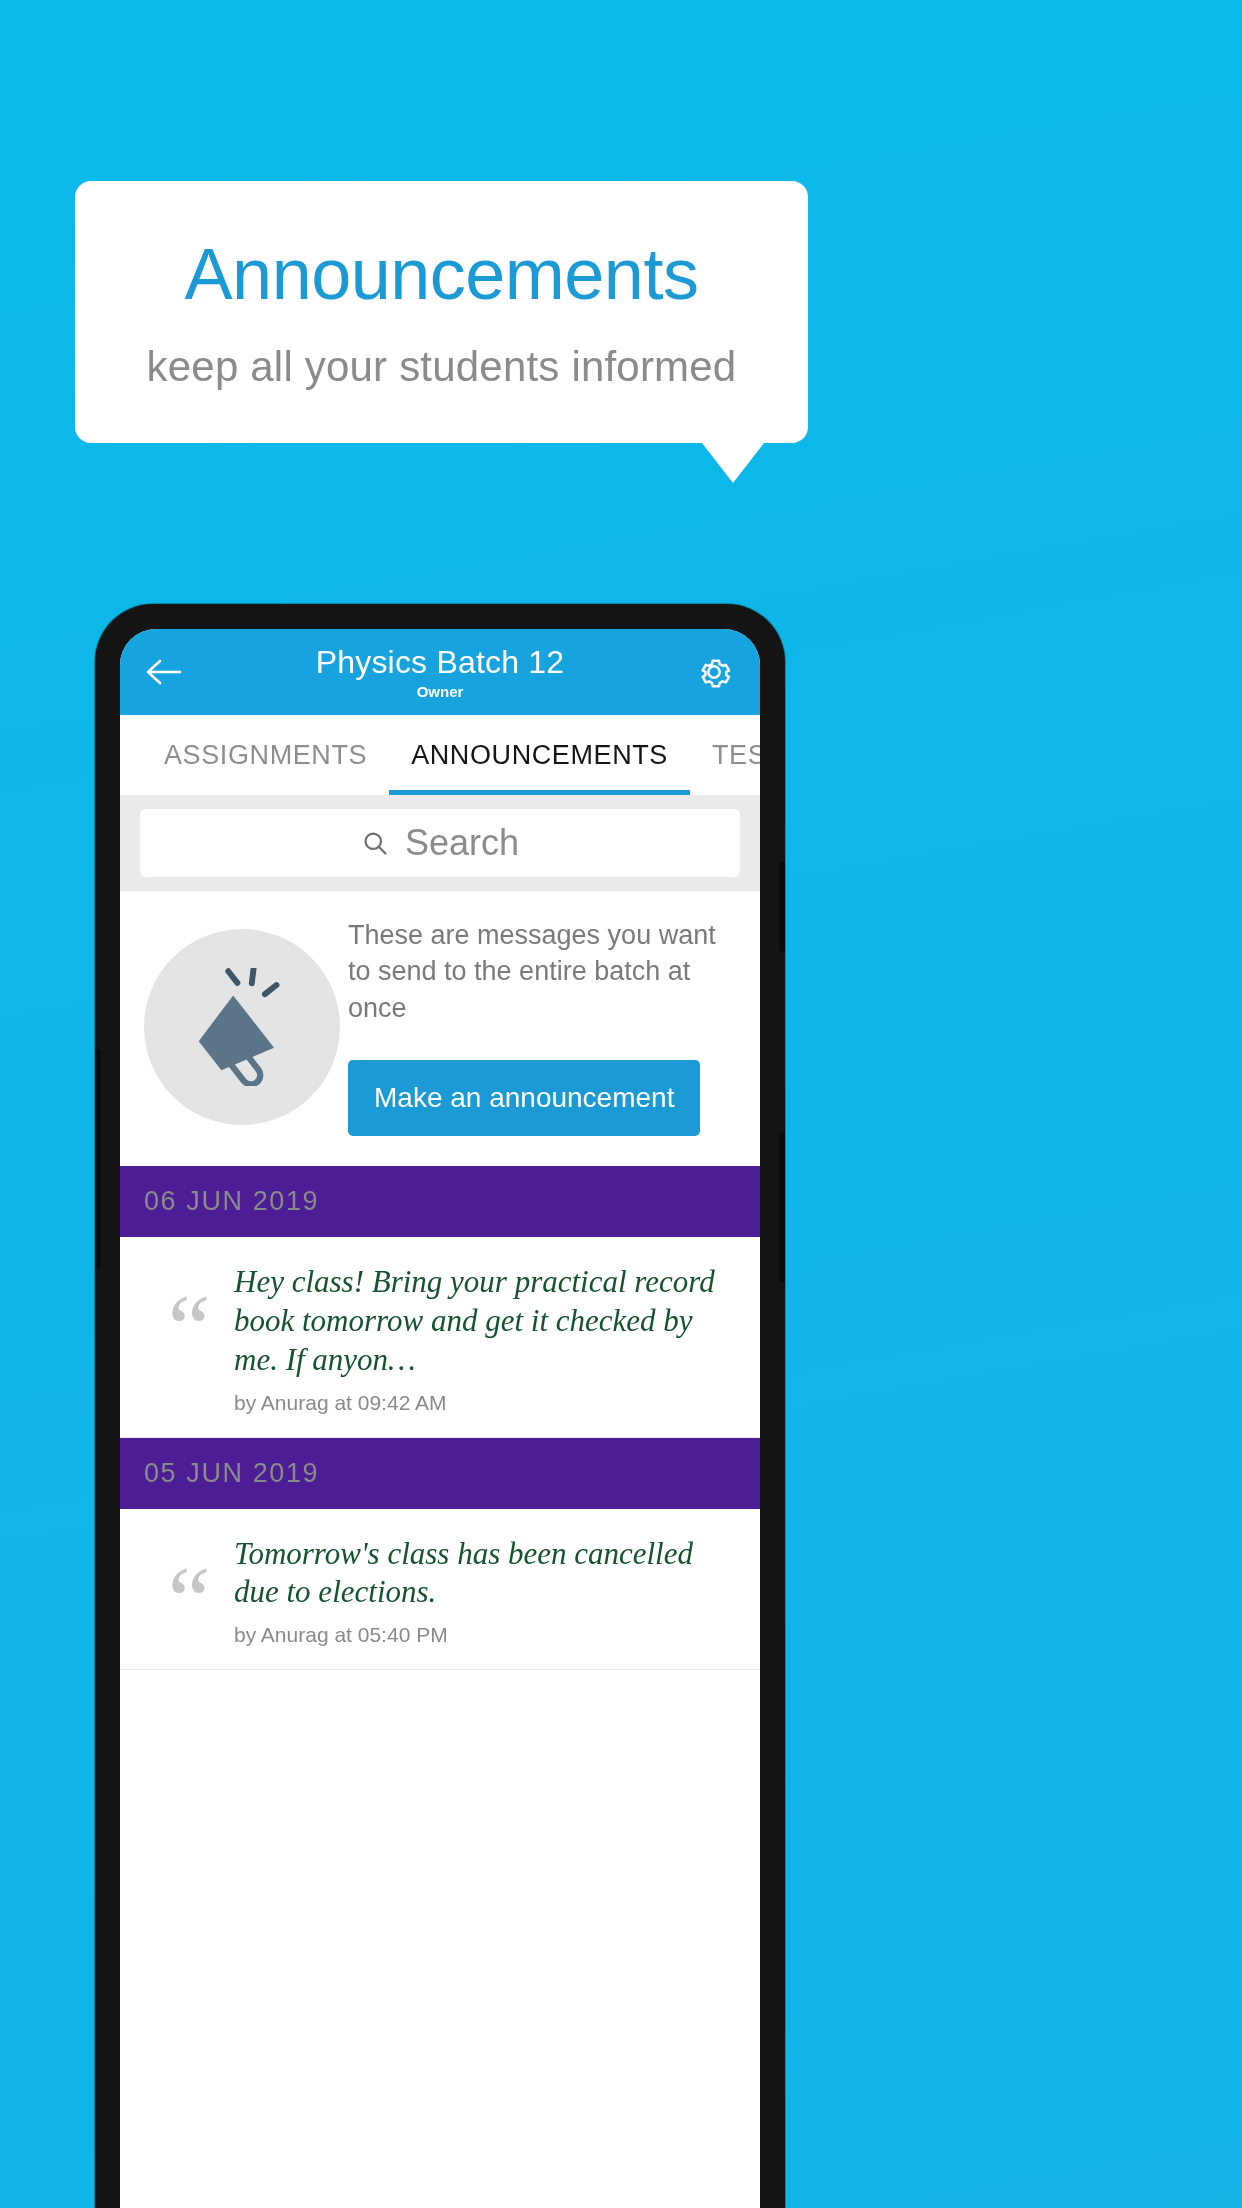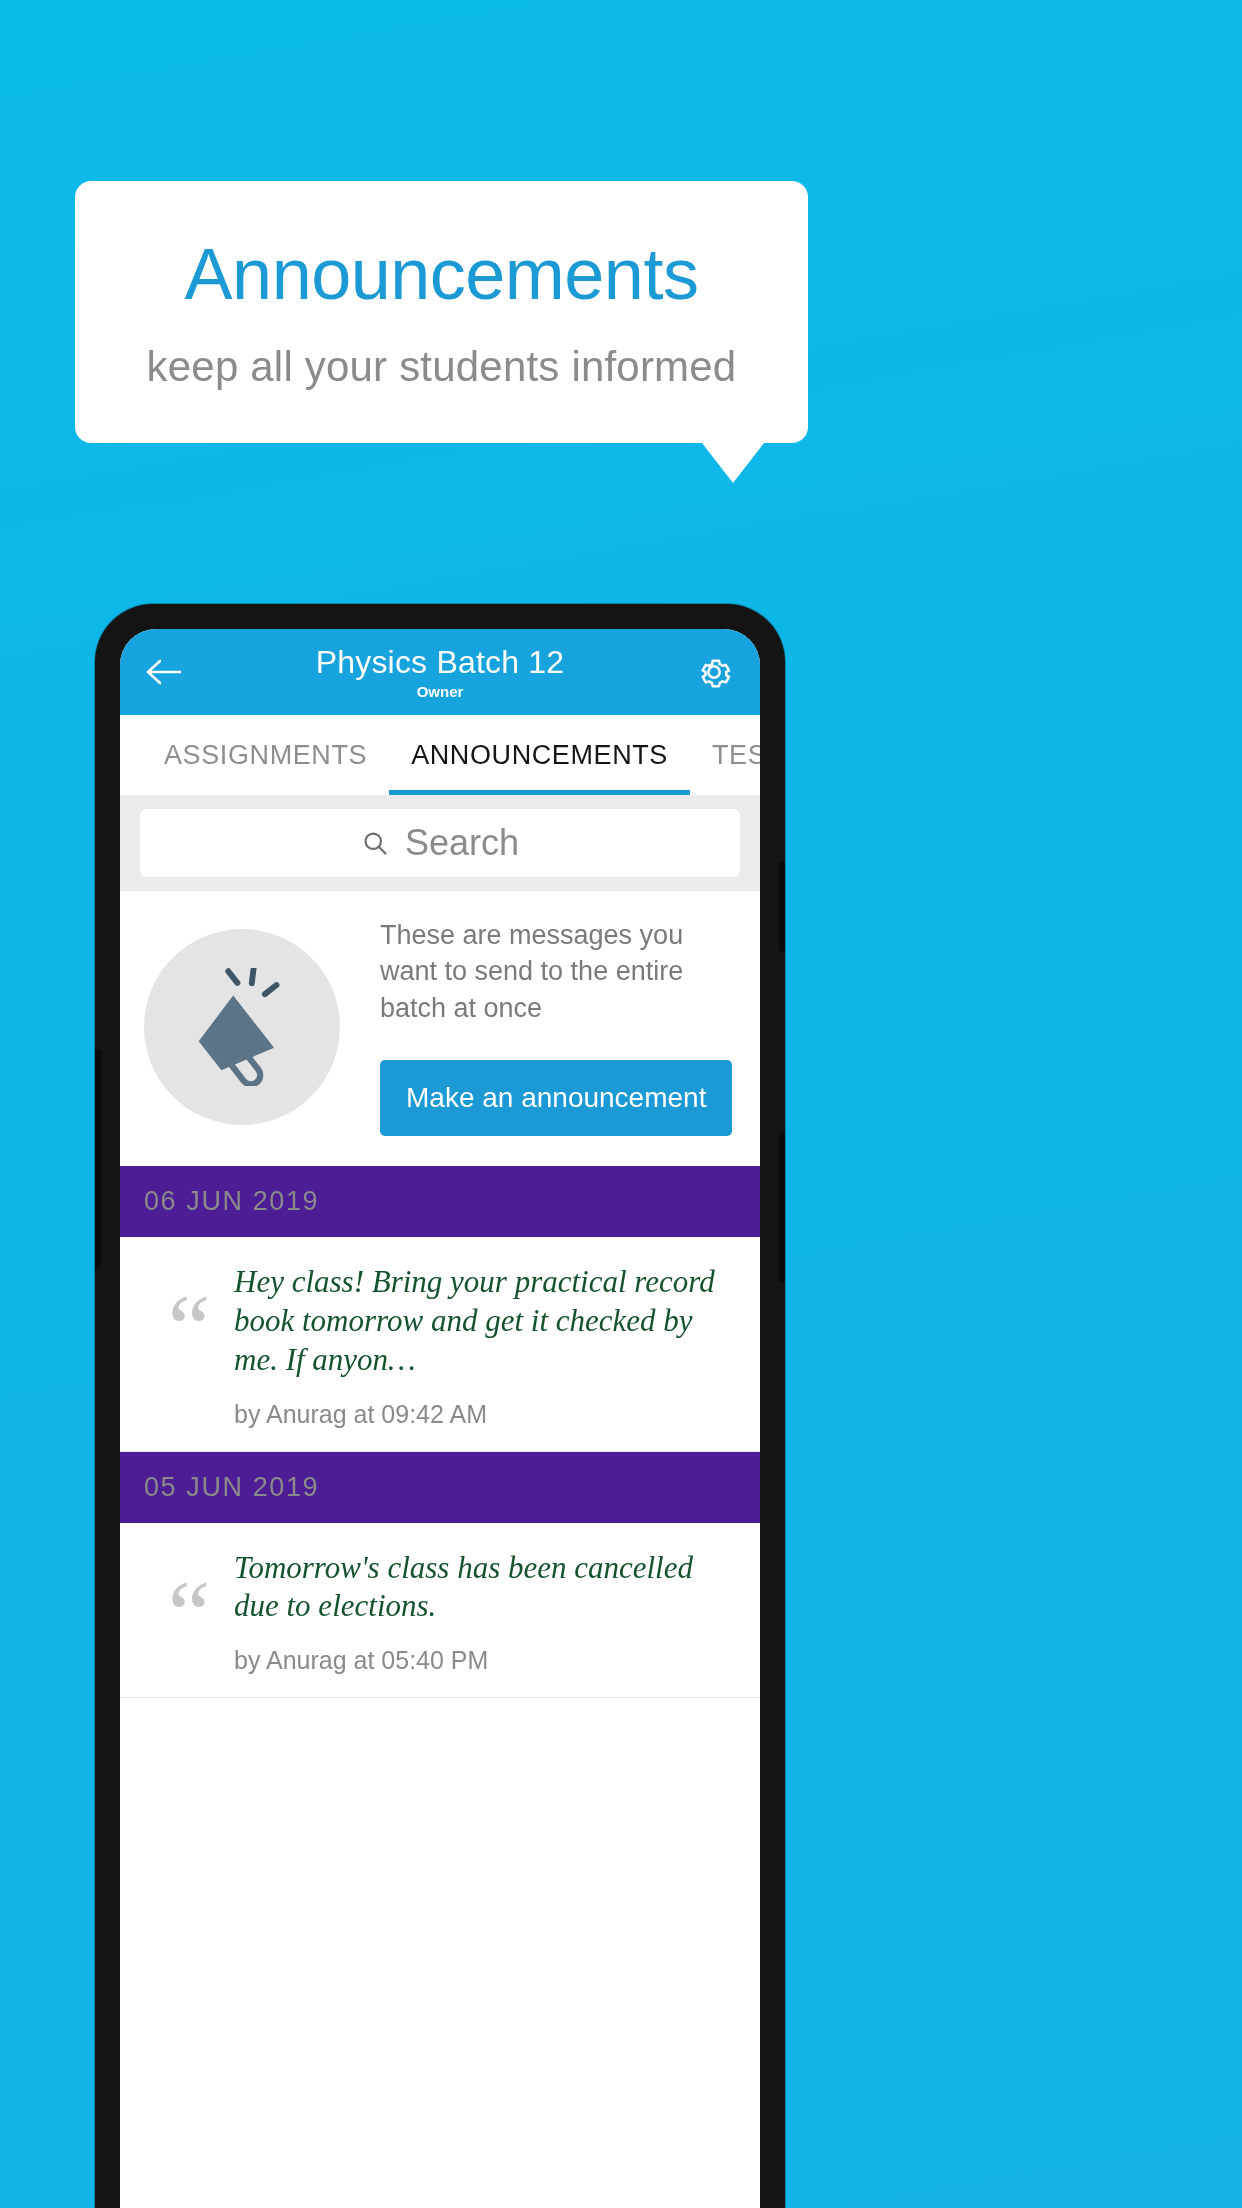--- a/index.html
+++ b/index.html
@@ -209,21 +209,21 @@
   }
   .search-ic { width: 28px; height: 28px; flex: none; }
   .search-ph { color: #8B8B8B; font-size: 36px; }
 
   
   .promorow {
     background: #fff;
     display: flex;
     align-items: center;
     padding: 26px 24px 30px 24px;
-    gap: 40px;
+    gap: 8px;
   }
   .megacircle {
     width: 196px; height: 196px; flex: none;
     border-radius: 50%;
     background: #E4E4E4;
     display: flex; align-items: center; justify-content: center;
   }
   .promo-right { flex: 1; }
   .promo-text {
     color: #7A7A7A;
@@ -268,23 +268,23 @@
   }
   .ann-body { flex: 1; min-width: 0; }
   .ann-text {
     font-family: "Liberation Serif", serif;
     font-style: italic;
     font-size: 31px;
     line-height: 1.25;
     color: #14532d;
   }
   .ann-meta {
-    margin-top: 20px;
+    margin-top: 11px;
     color: #8A8A8A;
-    font-size: 25px;
+    font-size: 21px;
   }
 </style>
 </head>
 <body>
 
 <div class="promo-wrap">
   <div class="promo-card">
     <div class="promo-title">Announcements</div>
     <div class="promo-sub">keep all your students informed</div>
   </div>

